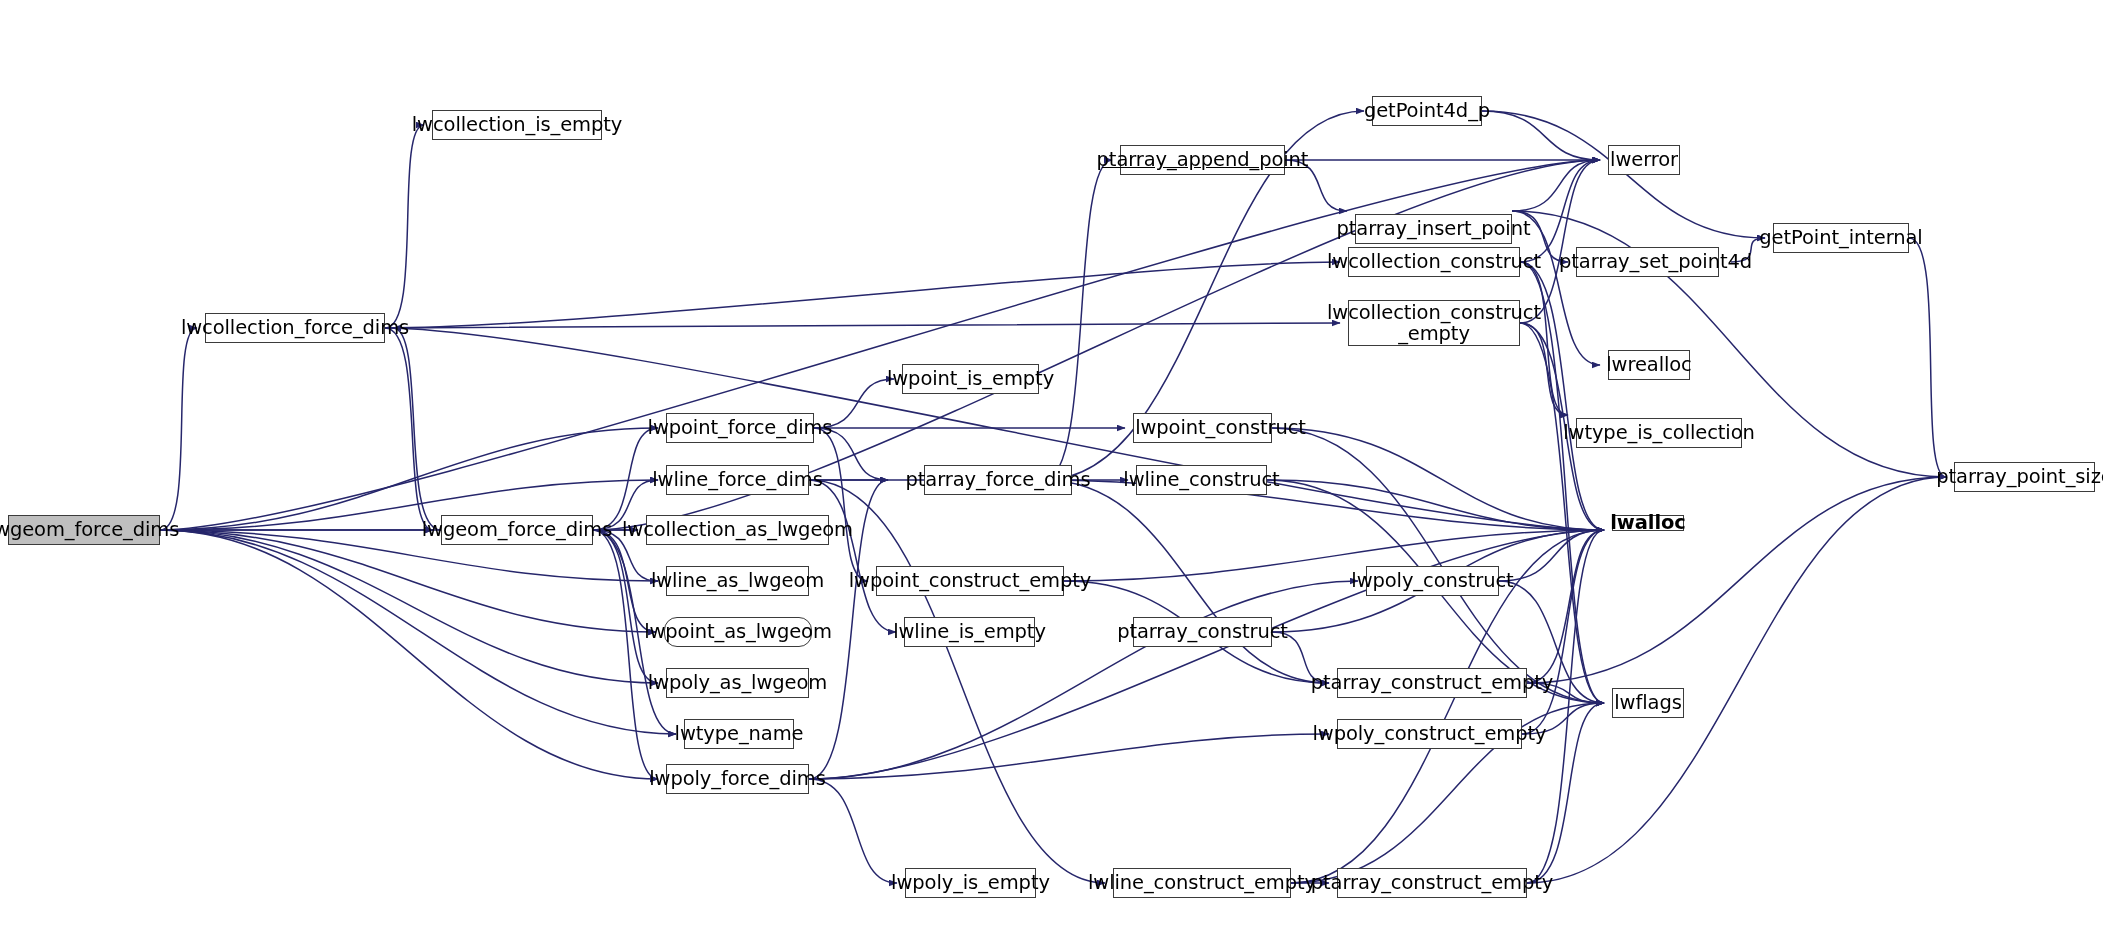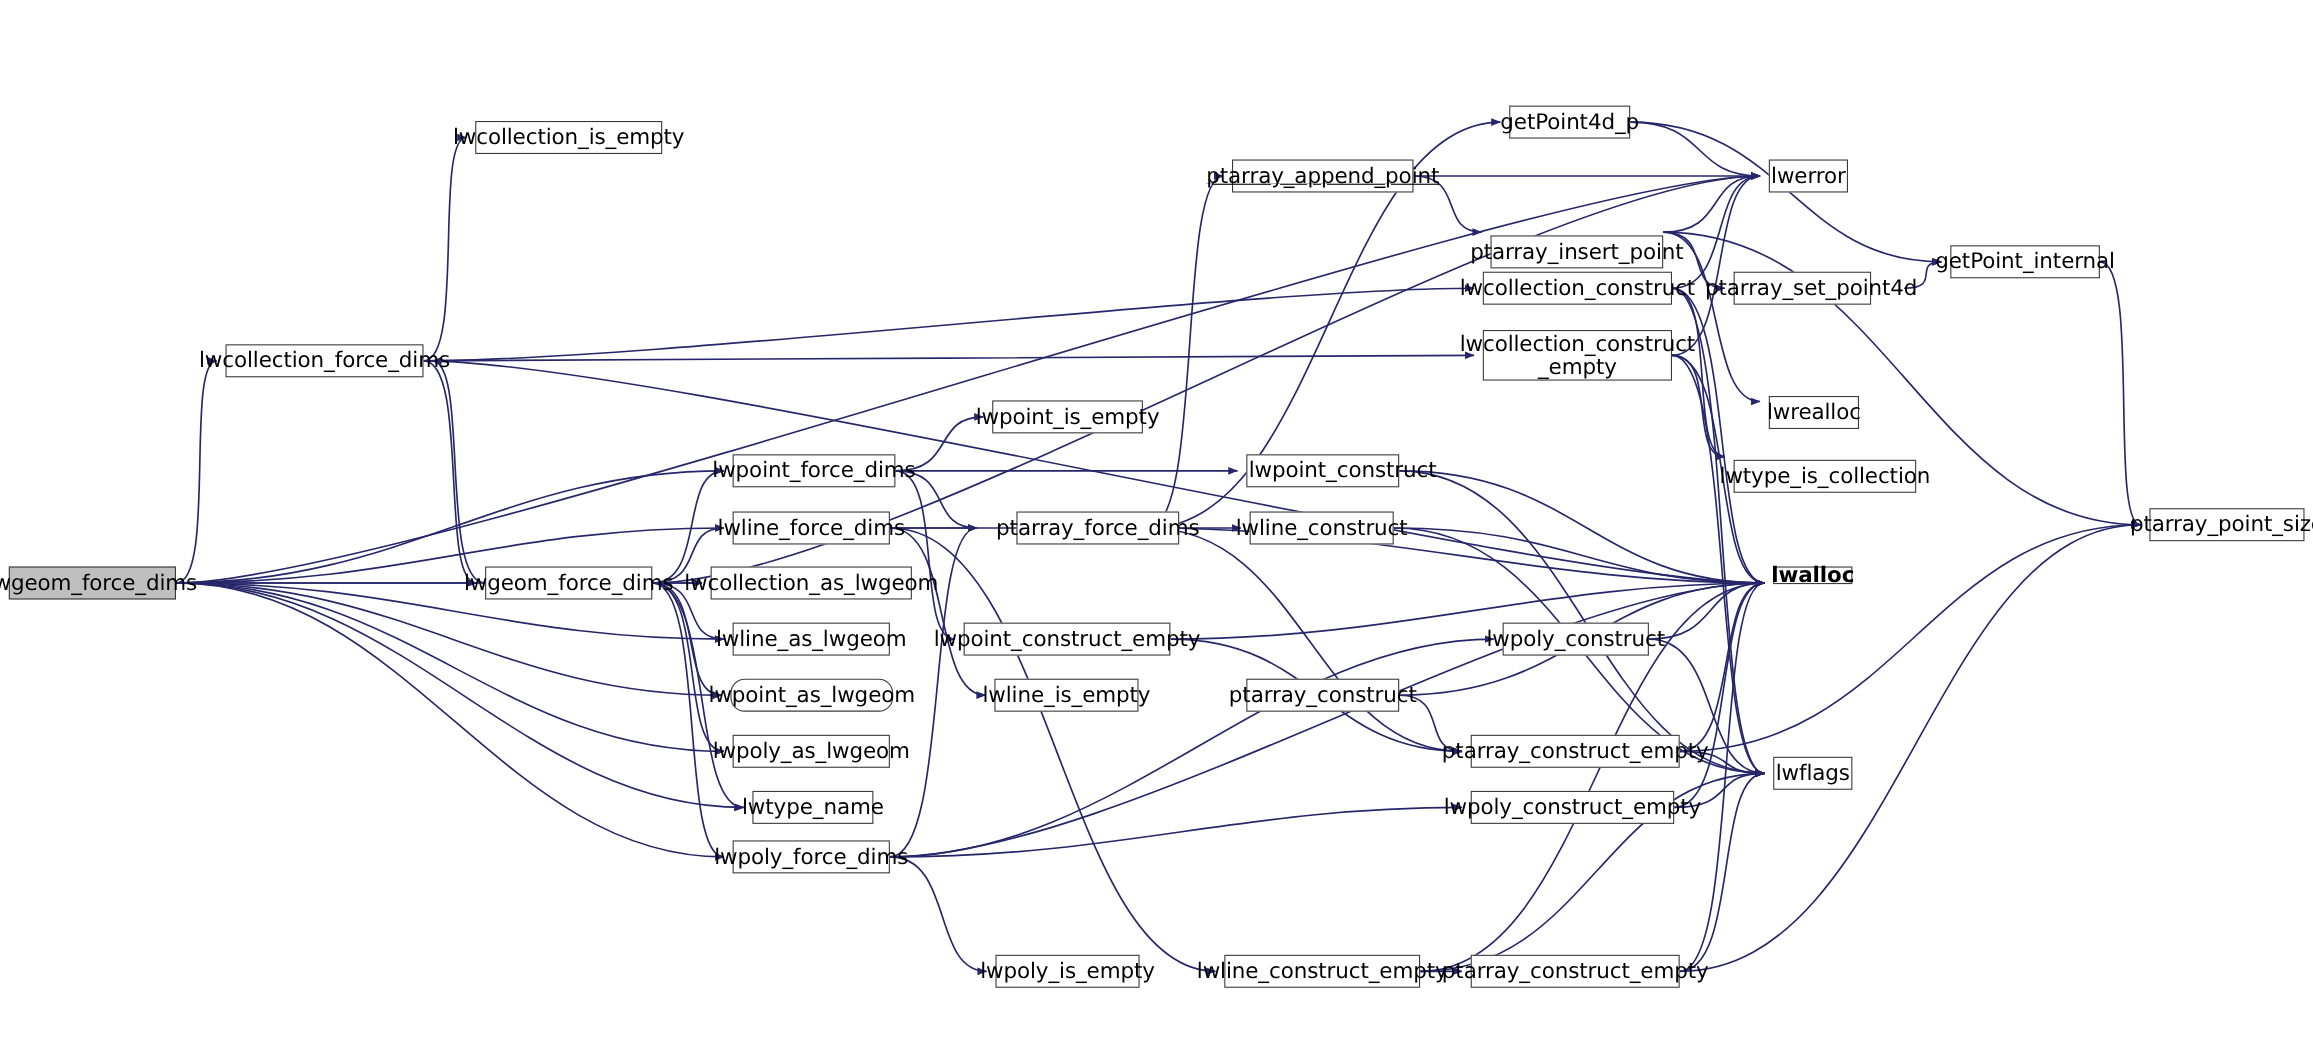--- a/index.html
+++ b/index.html
@@ -143,22 +143,22 @@
       <div class="node" style="left: 1133px; top: 413px; width: 139px; height: 30px; padding-left: 36px;">lwpoint_construct</div>
       <div class="node" style="left: 1136px; top: 465px; width: 131px; height: 30px;">lwline_construct</div>
       <div class="node" style="left: 1133px; top: 617px; width: 139px; height: 30px;">ptarray_construct</div>
       <div class="node" style="left: 1113px; top: 868px; width: 178px; height: 30px;">lwline_construct_empty</div>
       <div class="node" style="left: 1372px; top: 96px; width: 110px; height: 30px;">getPoint4d_p</div>
       <div class="node" style="left: 1120px; top: 145px; width: 165px; height: 30px; text-decoration: underline;">ptarray_append_point</div>
       <div class="node" style="left: 1355px; top: 196px; width: 157px; height: 30px; margin-top: 18px;">ptarray_insert_point</div>
       <div class="node" style="left: 1348px; top: 247px; width: 172px; height: 30px;">lwcollection_construct</div>
       <div class="node" style="left: 1348px; top: 300px; width: 172px; height: 46px;">lwcollection_construct
 _empty</div>
-      <div class="node" style="left: 1576px; top: 247px; width: 125px; height: 30px; padding-left: 16px;">ptarray_set_point4d</div>
-      <div class="node" style="left: 1608px; top: 350px; width: 82px; height: 30px; margin-top: 10px;">lwrealloc</div>
+      <div class="node" style="left: 1576px; top: 247px; width: 143px; height: 30px; padding-left: 16px;">ptarray_set_point4d</div>
+      <div class="node" style="left: 1608px; top: 350px; width: 82px; height: 30px;">lwrealloc</div>
       <div class="node" style="left: 1576px; top: 400px; width: 166px; height: 30px; margin-top: 18px;">lwtype_is_collection</div>
       <div class="node" style="left: 1608px; top: 145px; width: 72px; height: 30px;">lwerror</div>
       <div class="node" style="left: 1612px; top: 515px; width: 72px; height: 16px; font-weight: bold;">lwalloc</div>
       <div class="node" style="left: 1612px; top: 688px; width: 72px; height: 30px;">lwflags</div>
       <div class="node" style="left: 1366px; top: 566px; width: 133px; height: 30px;">lwpoly_construct</div>
       <div class="node" style="left: 1337px; top: 668px; width: 190px; height: 30px;">ptarray_construct_empty</div>
       <div class="node" style="left: 1337px; top: 719px; width: 185px; height: 30px;">lwpoly_construct_empty</div>
       <div class="node" style="left: 1337px; top: 868px; width: 190px; height: 30px;">ptarray_construct_empty</div>
       <div class="node" style="left: 1773px; top: 223px; width: 136px; height: 30px;">getPoint_internal</div>
       <div class="node" style="left: 1954px; top: 462px; width: 141px; height: 30px;">ptarray_point_size</div>

